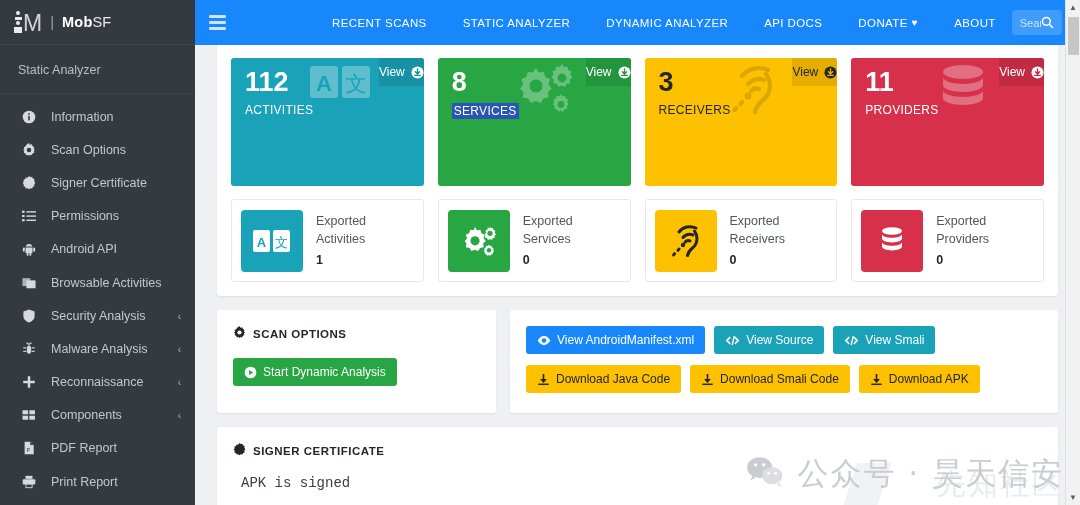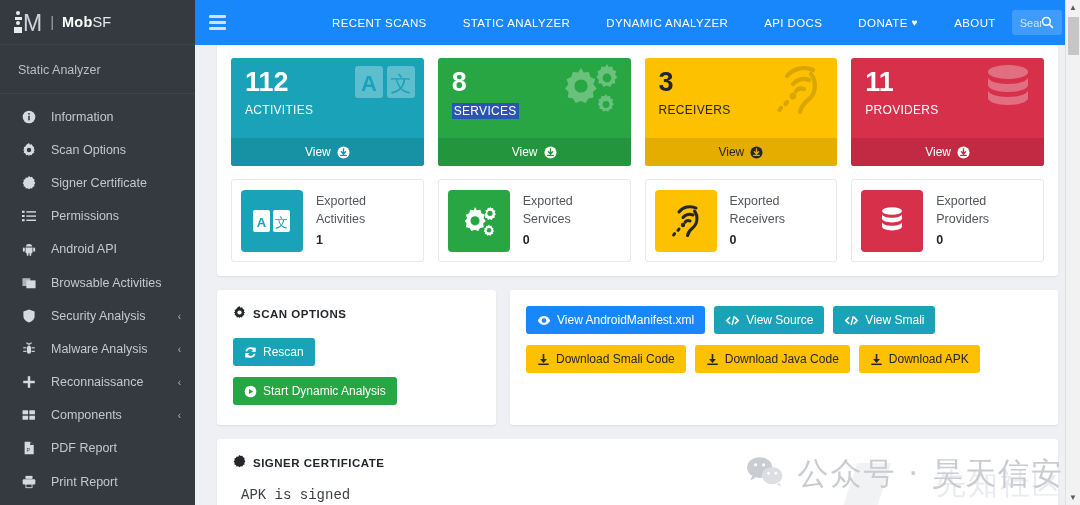--- a/index.html
+++ b/index.html
@@ -99,22 +99,22 @@
     background: #ffffff; border-radius: 3px;
     box-shadow: 0 1px 2px rgba(0,0,0,.08);
     margin: 0 22px;
   }
 
   
   .cards-panel { padding: 14px 14px 14px 14px; margin-top: -1px; }
   .stat-row { display: flex; gap: 14px; }
   .stat {
     flex: 1; border-radius: 3px; overflow: hidden;
-    position: relative; height: 108px;
-    display: flex; flex-direction: column;
+    position: relative; height: 128px;
+    display: flex; flex-direction: row;
   }
   .stat-body { flex: 1; padding: 10px 14px 0 14px; position: relative; overflow: hidden; }
   .stat-num { font-size: 27px; font-weight: 700; line-height: 1.05; }
   .stat-label { font-size: 12px; margin-top: 7px; letter-spacing: .3px; display: inline-block; }
   .stat-label.selected { background: #2a55b5; color: #ffffff; padding: 1px 2px; }
   .stat-ico {
     position: absolute; right: 8px; top: 4px;
     opacity: .30; pointer-events: none;
   }
   .stat-foot {
@@ -576,29 +576,20 @@
 
       <div class="two-col">
         <section class="col-panel col-left">
           <div class="panel-title">
             <span><svg width="13" height="13" viewBox="0 0 16 16">
                   <path fill="#23262b" d="M8 0l1 2 2.2-.6.9 1.9L14 5l-.6 2.2L15 8l-1.6 1 .6 2.2-1.9.9L11 14l-2.2-.6L8 15l-1-1.6L4.8 14l-.9-1.9L2 11l.6-2.2L1 8l1.6-1L2 4.8l1.9-.9L5 2z"></path>
                   <circle cx="8" cy="8" r="2.6" fill="#fff"></circle>
                 </svg></span>
             <span>SCAN OPTIONS</span>
           </div>
-          <div class="btn-row">
-            <button class="btn b-teal">
-              <svg width="13" height="13" viewBox="0 0 16 16">
-                  <path fill="#fff" d="M8 1.6A6.4 6.4 0 001.8 6.5h2.3A4.2 4.2 0 018 3.8a4.2 4.2 0 013.1 1.4L9 7.3h5.4V2z"></path>
-                  <path fill="#fff" d="M8 14.4a6.4 6.4 0 006.2-4.9h-2.3A4.2 4.2 0 018 12.2a4.2 4.2 0 01-3.1-1.4L7 8.7H1.6V14z"></path>
-                </svg>
-              <span>Rescan</span>
-            </button>
-          </div>
           <div class="btn-row mt12">
             <button class="btn b-green">
               <svg width="13" height="13" viewBox="0 0 16 16">
                   <circle cx="8" cy="8" r="7.2" fill="#fff"></circle>
                   <path d="M6.2 4.8l5 3.2-5 3.2z" fill="#28a644"></path>
                 </svg>
               <span>Start Dynamic Analysis</span>
             </button>
           </div>
         </section>
@@ -626,28 +617,28 @@
                 </svg>
               <span>View Smali</span>
             </button>
           </div>
           <div class="btn-row">
             <button class="btn b-yellow">
               <svg width="13" height="13" viewBox="0 0 16 16">
                   <path fill="#23262b" d="M7 1.2h2v6.3h3.2L8 12.3 3.8 7.5H7z"></path>
                   <rect x="1.6" y="13" width="12.8" height="1.8" fill="#23262b"></rect>
                 </svg>
-              <span>Download Smali Code</span>
+              <span>Download Java Code</span>
             </button>
             <button class="btn b-yellow">
               <svg width="13" height="13" viewBox="0 0 16 16">
                   <path fill="#23262b" d="M7 1.2h2v6.3h3.2L8 12.3 3.8 7.5H7z"></path>
                   <rect x="1.6" y="13" width="12.8" height="1.8" fill="#23262b"></rect>
                 </svg>
-              <span>Download Java Code</span>
+              <span>Download Smali Code</span>
             </button>
             <button class="btn b-yellow">
               <svg width="13" height="13" viewBox="0 0 16 16">
                   <path fill="#23262b" d="M7 1.2h2v6.3h3.2L8 12.3 3.8 7.5H7z"></path>
                   <rect x="1.6" y="13" width="12.8" height="1.8" fill="#23262b"></rect>
                 </svg>
               <span>Download APK</span>
             </button>
           </div>
         </section>

